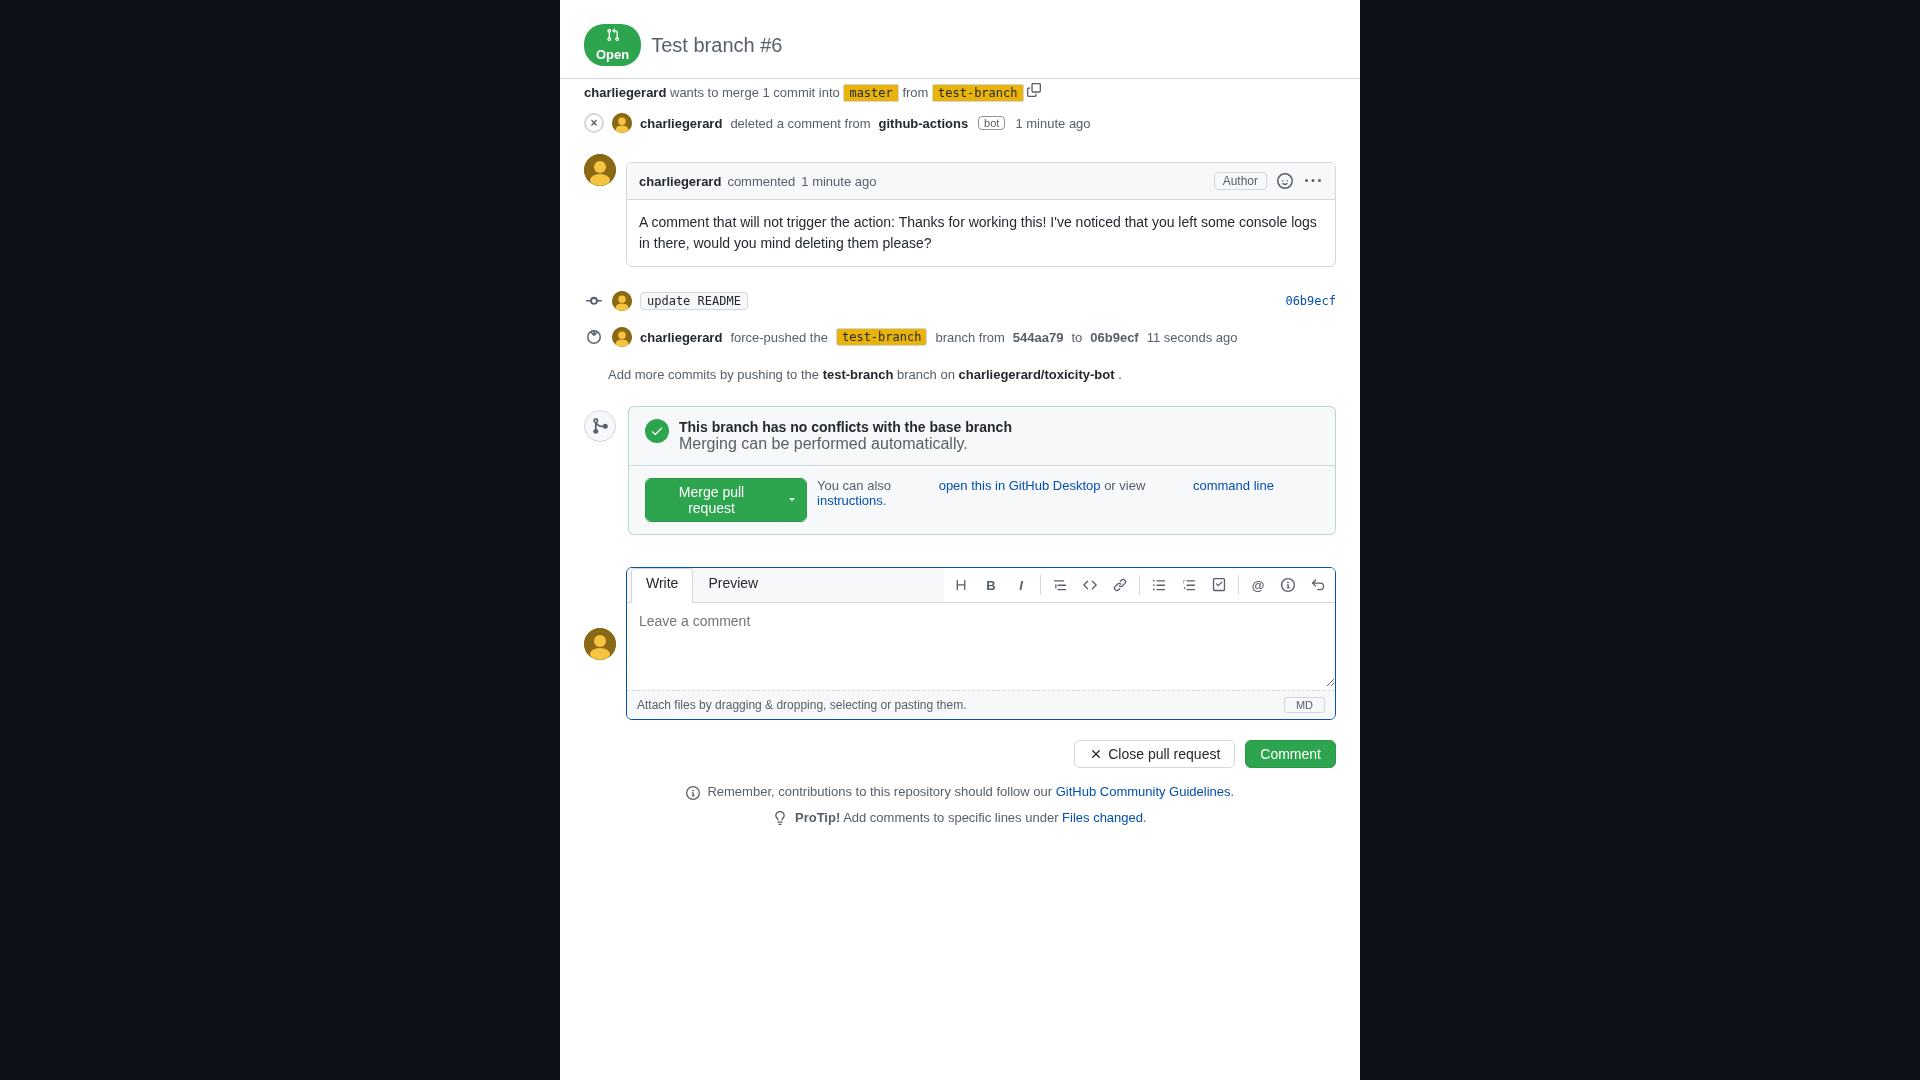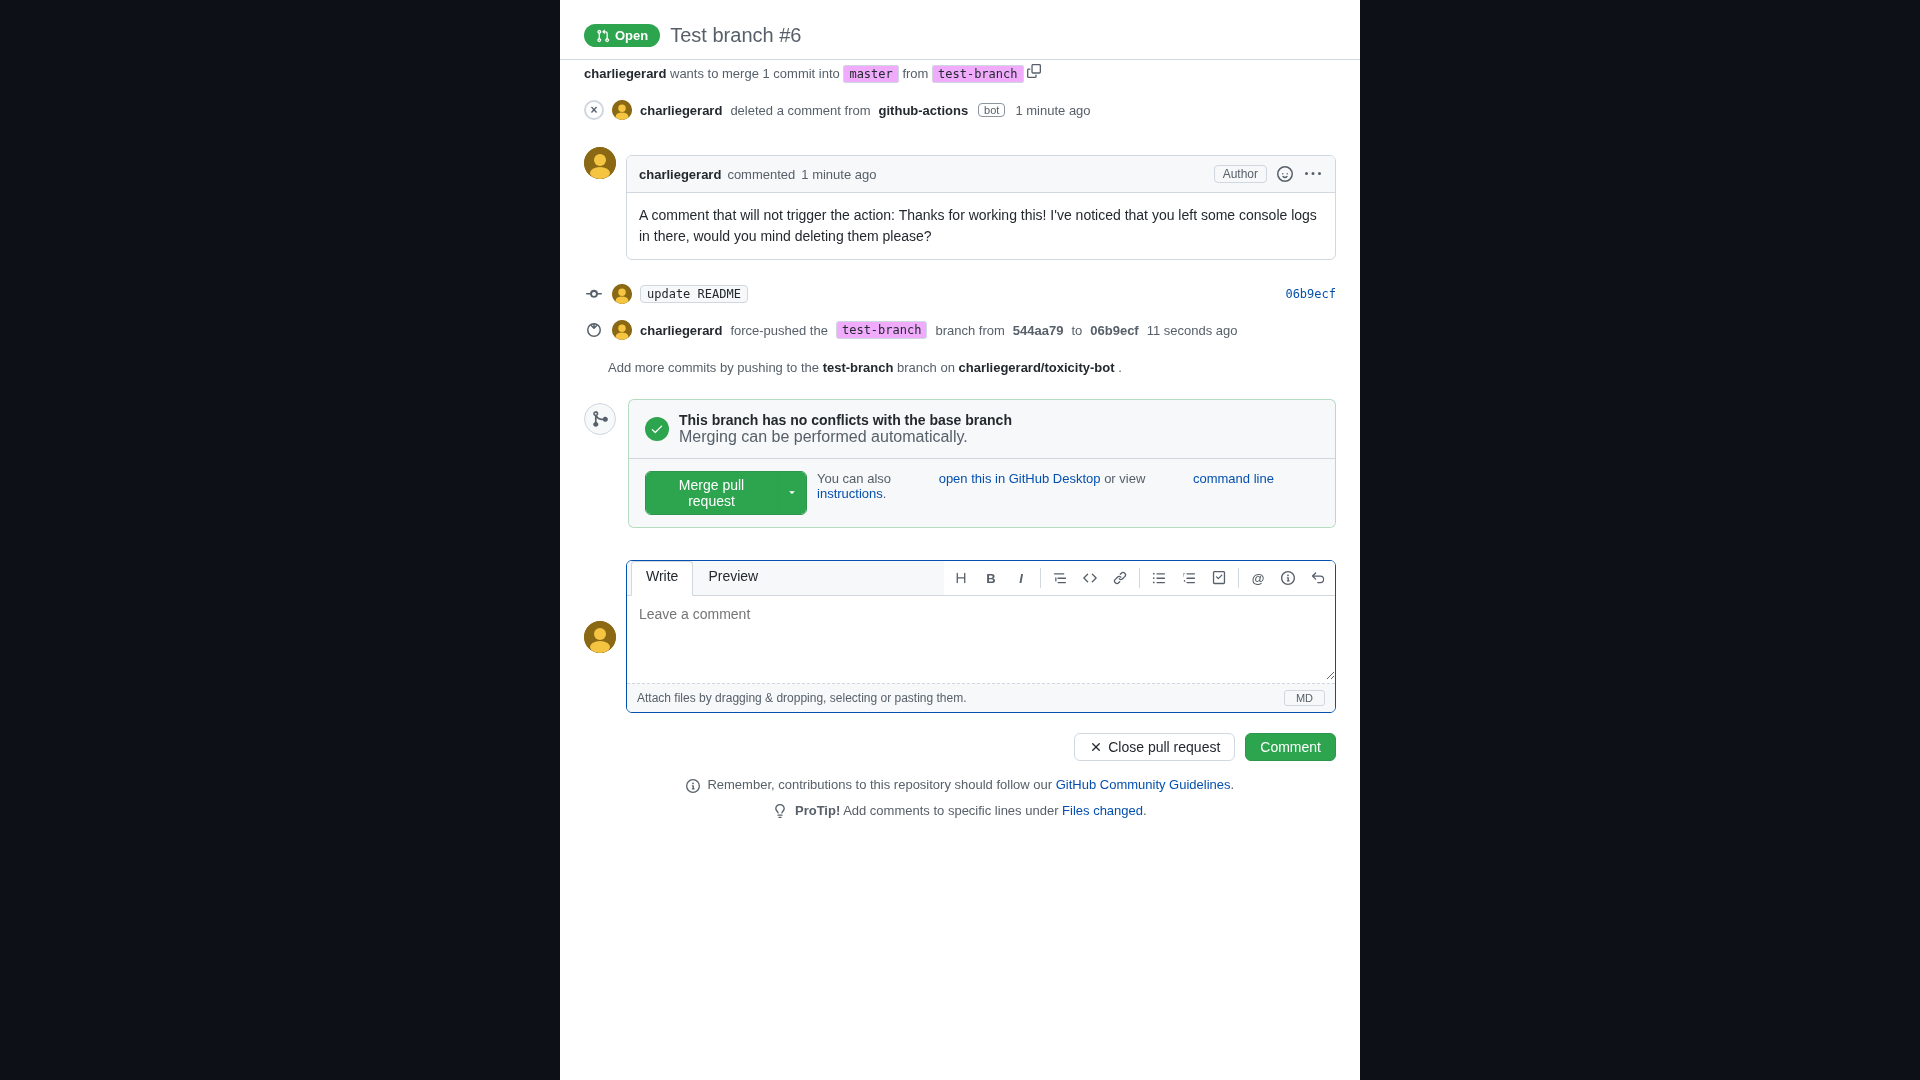--- a/index.html
+++ b/index.html
@@ -33,20 +33,21 @@
     .pr-open-badge {
       display: inline-flex;
       align-items: center;
       gap: 5px;
       background: #2da44e;
       color: white;
       border-radius: 20px;
       padding: 4px 12px;
       font-size: 13px;
       font-weight: 600;
+      flex-direction: column;
     }
     .pr-title {
       font-size: 20px;
       font-weight: 600;
       color: #24292f;
     }
     .pr-title span {
       color: #57606a;
       font-weight: 400;
     }
@@ -83,21 +84,21 @@
       font-weight: bold;
       flex-shrink: 0;
     }
     .bot-badge {
       display: inline-block;
       border: 1px solid #8c959f;
       border-radius: 4px;
       padding: 0 5px;
       font-size: 11px;
       color: #57606a;
-      margin: 14px 2px;
+      margin: 8px 2px;
     }
 
     
     .comment-box {
       border: 1px solid #d0d7de;
       border-radius: 6px;
       overflow: hidden;
       margin: 8px 0;
       flex: 1;
     }
@@ -211,21 +212,21 @@
     .push-icon {
       width: 20px;
       height: 20px;
       flex-shrink: 0;
       display: flex;
       align-items: center;
       justify-content: center;
     }
     code {
       font-family: monospace;
-      background: #f0abfc;
+      background: #eab308;
       border: 1px solid #d0d7de;
       border-radius: 3px;
       padding: 1px 5px;
       font-size: 12px;
       color: #24292f;
     }
     strong { font-weight: 600; }
 
     
     .push-info {
@@ -257,21 +258,21 @@
     }
     .merge-box {
       flex: 1;
       border: 1px solid #2da44e55;
       border-radius: 6px;
       background: #f6f8fa;
       overflow: hidden;
     }
     .merge-box-header {
       display: flex;
-      align-items: center;
+      align-items: flex-start;
       gap: 10px;
       padding: 12px 16px;
     }
     .merge-check {
       width: 24px;
       height: 24px;
       background: #2da44e;
       border-radius: 50%;
       display: flex;
       align-items: center;

